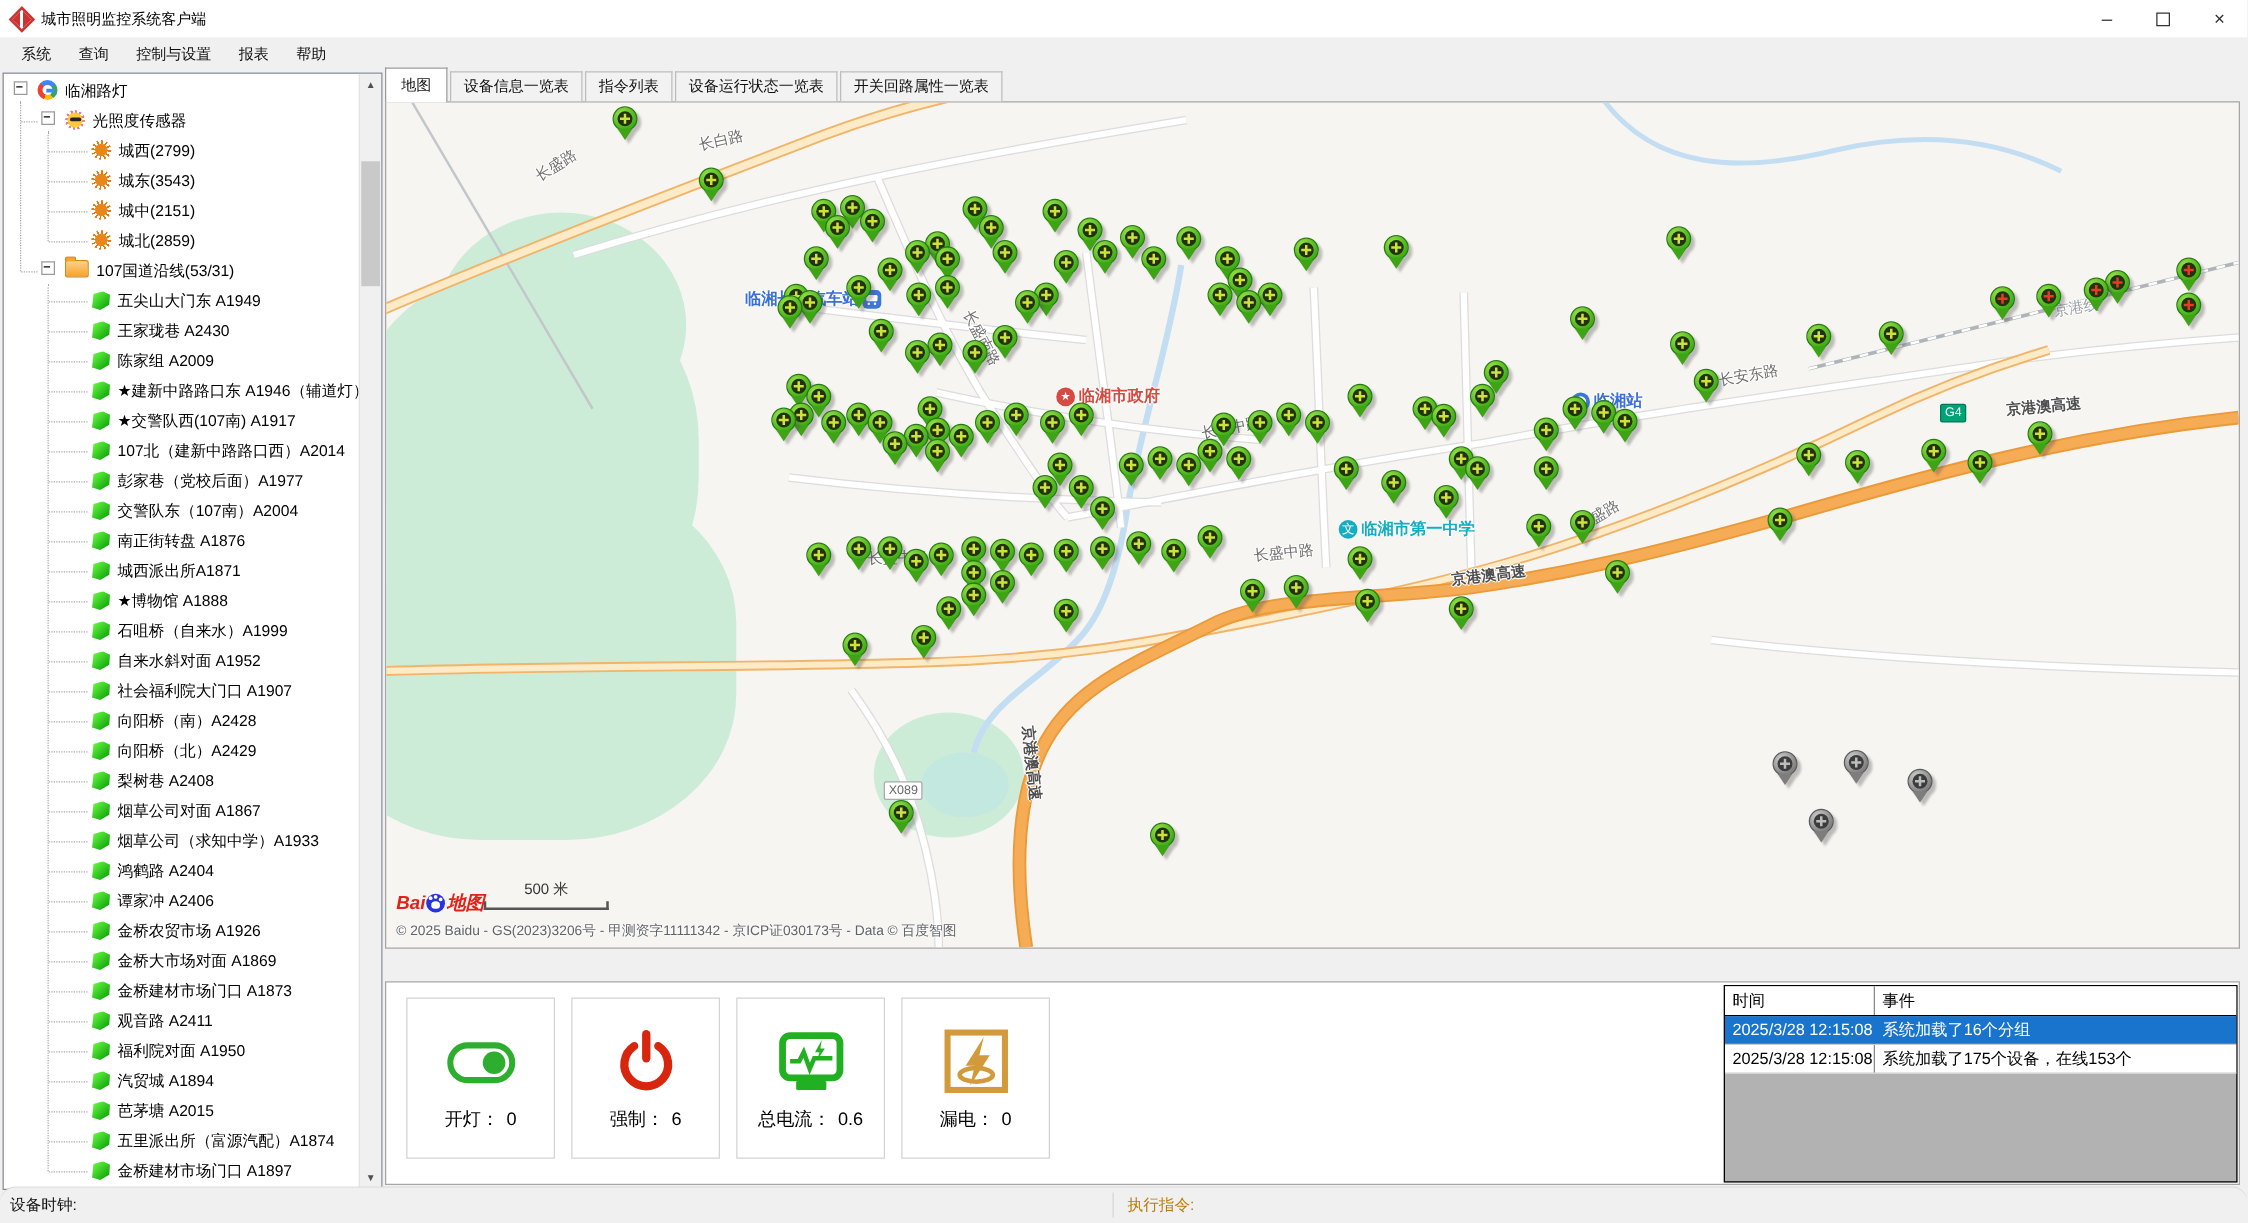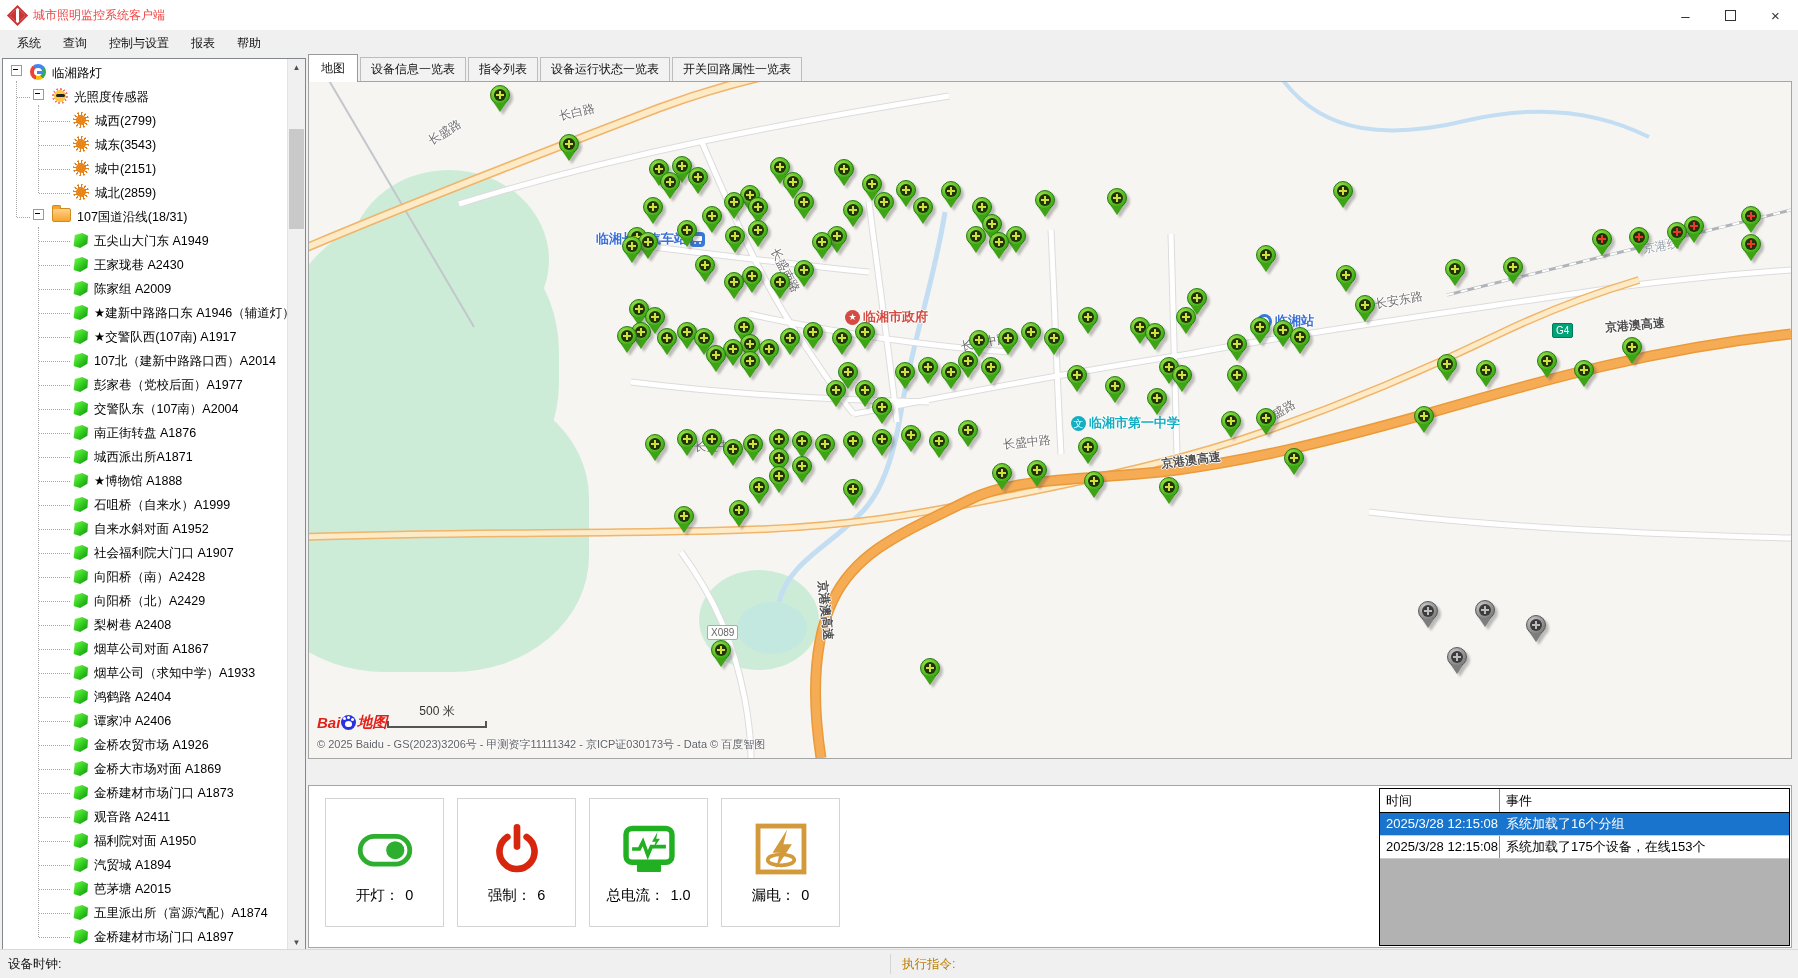--- a/index.html
+++ b/index.html
@@ -2,21 +2,21 @@
 <html><head>
 <meta charset="utf-8">
 <style>
   html,body{margin:0;padding:0;background:#f0f0f0;width:1798px;height:978px;overflow:hidden;
     font-family:"Liberation Sans","DejaVu Sans",sans-serif;font-size:12px;color:#000;}
   .app{position:relative;width:1798px;height:978px;background:#f0f0f0;}
   
   .titlebar{position:absolute;left:0;top:0;right:0;height:30px;background:#fff;display:flex;align-items:center;padding-left:8px;}
   .applogo{width:11px;height:11px;margin:0 8px 0 2px;transform:rotate(45deg);
     background:linear-gradient(45deg,#c33 42%,#fff 42% 58%,#c33 58%);border:2px solid #c33;}
-  .apptitle{font-size:12px;color:#ef4444;}
+  .apptitle{font-size:12px;color:#000000;}
   .wincontrols{position:absolute;right:0;top:0;height:30px;display:flex;}
   .wc{width:45px;height:30px;display:flex;align-items:center;justify-content:center;font-size:15px;color:#333;cursor:default;}
   .maxbox{width:9px;height:9px;border:1px solid #333;display:block;}
   
   .menubar{position:absolute;left:0;top:30px;right:0;height:26px;background:#f0f0f0;display:flex;align-items:center;padding-left:6px;}
   .menuitem{padding:4px 11px;color:#111;}
   
   .tree{position:absolute;left:2px;top:58px;width:302px;height:892px;background:#fff;border:1px solid #828790;overflow:hidden;}
   .tree-rows{position:absolute;left:0;top:2px;right:17px;bottom:0;font-size:12.5px;}
   .trow{position:relative;height:24px;line-height:24px;white-space:nowrap;overflow:hidden;}
@@ -101,21 +101,21 @@
   .elog{position:absolute;left:1070px;top:2px;width:409px;height:156px;border:1px solid #000;background:#b2b2b2;font-size:13px;}
   .elog .hdr{display:flex;height:23px;line-height:23px;background:#fff;border-bottom:1px solid #000;}
   .elog .hdr span{padding-left:6px;}
   .elog .c1{width:120px;border-right:1px solid #888;box-sizing:border-box;flex:none;}
   .elog .c2{flex:1;}
   .erow{display:flex;height:22px;line-height:22px;background:#fff;border-bottom:1px solid #ccc;}
   .erow span{padding-left:6px;overflow:hidden;white-space:nowrap;}
   .erow.sel{background:#1874cd;color:#fff;}
   .erow.sel .c1{border-right-color:#1874cd;}
   
-  .statusbar{position:absolute;left:0;right:0;bottom:0;height:28px;background:#f0f0f0;border-top:1px solid #d9d9d9;font-size:12.5px;}
+  .statusbar{position:absolute;left:0;right:0;bottom:0;height:28px;background:#f0f0f0;border-top:1px solid #d9d9d9;font-size:12.5px;border-radius:13px;}
   .statusbar .lab{position:absolute;top:6px;}
   .sb-clock{left:8px;color:#111;}
   .sb-exec{left:902px;color:#bd7d00;}
   .sep{position:absolute;top:4px;bottom:4px;width:1px;background:#d5d5d5;left:890px;}
 </style>
 </head>
 <body>
 
 <div class="app">
 
@@ -140,21 +140,21 @@
     </div>
 
   <div class="tree">
     <div class="tree-rows">
         <div class="trow d0"><span class="exp"></span><span class="ti google"></span><span class="tlabel">临湘路灯</span></div>
         <div class="trow d1"><span class="exp"></span><span class="ti sunface"></span><span class="tlabel">光照度传感器</span></div>
         <div class="trow d2"><span class="ti sun"></span><span class="tlabel">城西(2799)</span></div>
         <div class="trow d2"><span class="ti sun"></span><span class="tlabel">城东(3543)</span></div>
         <div class="trow d2"><span class="ti sun"></span><span class="tlabel">城中(2151)</span></div>
         <div class="trow d2"><span class="ti sun"></span><span class="tlabel">城北(2859)</span></div>
-        <div class="trow d1"><span class="exp"></span><span class="ti folder"></span><span class="tlabel">107国道沿线(18/31)</span></div>
+        <div class="trow d1"><span class="exp"></span><span class="ti folder"></span><span class="tlabel">107国道沿线(53/31)</span></div>
         <div class="trow d2"><span class="ti device"></span><span class="tlabel">五尖山大门东 A1949</span></div>
         <div class="trow d2"><span class="ti device"></span><span class="tlabel">王家珑巷 A2430</span></div>
         <div class="trow d2"><span class="ti device"></span><span class="tlabel">陈家组 A2009</span></div>
         <div class="trow d2"><span class="ti device"></span><span class="tlabel">★建新中路路口东 A1946（辅道灯）</span></div>
         <div class="trow d2"><span class="ti device"></span><span class="tlabel">★交警队西(107南) A1917</span></div>
         <div class="trow d2"><span class="ti device"></span><span class="tlabel">107北（建新中路路口西）A2014</span></div>
         <div class="trow d2"><span class="ti device"></span><span class="tlabel">彭家巷（党校后面）A1977</span></div>
         <div class="trow d2"><span class="ti device"></span><span class="tlabel">交警队东（107南）A2004</span></div>
         <div class="trow d2"><span class="ti device"></span><span class="tlabel">南正街转盘 A1876</span></div>
         <div class="trow d2"><span class="ti device"></span><span class="tlabel">城西派出所A1871</span></div>
@@ -732,21 +732,21 @@
         </div>
         <div class="card">
           <div class="cicon">
             <svg viewBox="0 0 48 48">
               <rect x="5" y="7" width="38" height="28" rx="5" fill="none" stroke="#21b021" stroke-width="4.5"></rect>
               <polyline points="10,24 16,24 19,18 23,29 26,22 38,22" fill="none" stroke="#21b021" stroke-width="3"></polyline>
               <polygon points="31,10 26.5,18 29.5,18 27.5,24 33,15.5 30,15.5" fill="#21b021"></polygon>
               <rect x="14" y="37" width="20" height="6" rx="1" fill="#21b021"></rect>
             </svg>
           </div>
-          <div class="clabel"><span class="cl">总电流：</span><span class="cv">1.0</span></div>
+          <div class="clabel"><span class="cl">总电流：</span><span class="cv">0.6</span></div>
         </div>
         <div class="card">
           <div class="cicon">
             <svg viewBox="0 0 48 48">
               <rect x="5" y="5" width="38" height="38" fill="none" stroke="#d29a3a" stroke-width="4"></rect>
               <ellipse cx="24" cy="33" rx="11" ry="4.5" fill="none" stroke="#d29a3a" stroke-width="3"></ellipse>
               <polygon points="29,8 17,27 23,27 20,40 33,20 26,20" fill="#d29a3a"></polygon>
             </svg>
           </div>
           <div class="clabel"><span class="cl">漏电：</span><span class="cv">0</span></div>

